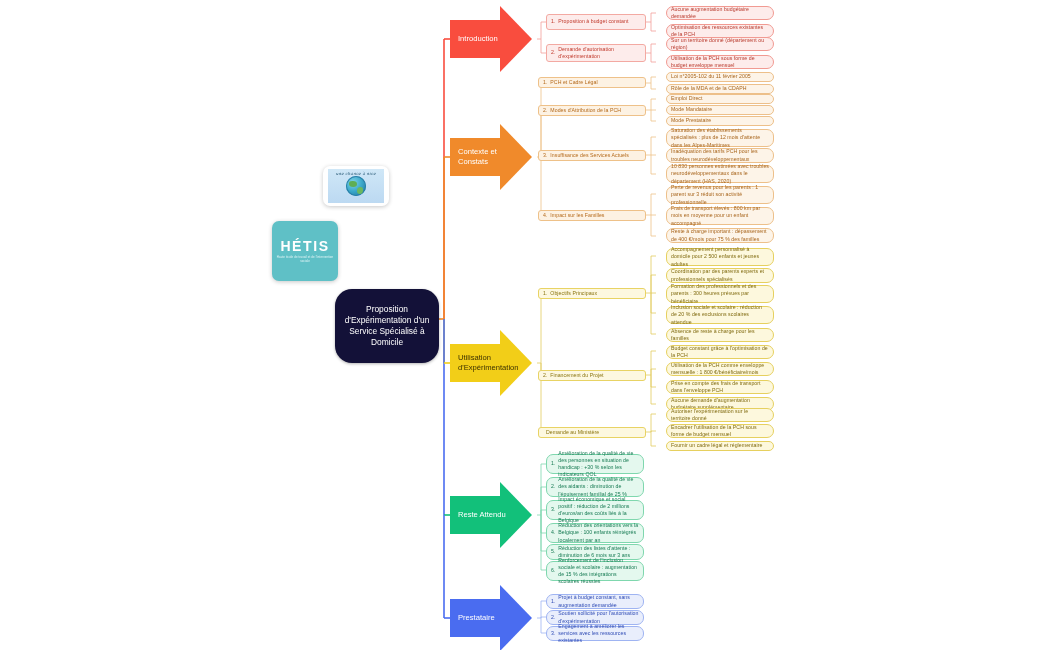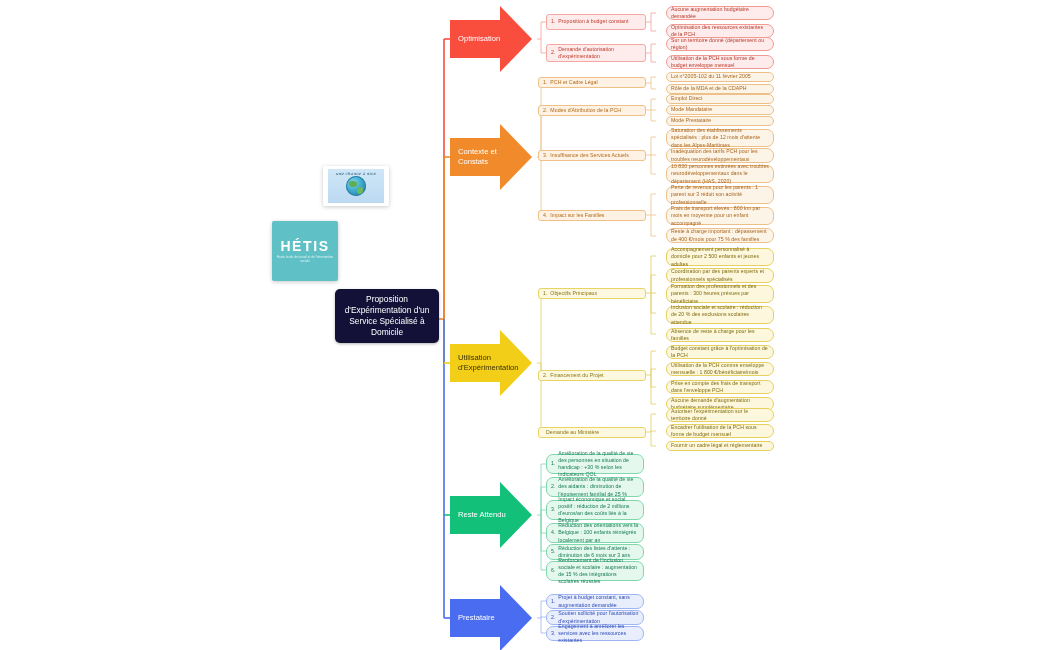--- a/index.html
+++ b/index.html
@@ -4,21 +4,21 @@
 <style>
   html,body{margin:0;padding:0;}
   body{
     width:1050px;height:650px;overflow:hidden;background:#ffffff;
     font-family:"Liberation Sans","DejaVu Sans",sans-serif;
     position:relative;
   }
   #canvas{position:absolute;left:0;top:0;width:1050px;height:650px;}
 
   
-  .logo-box{position:absolute;background:#fff;border-radius:2px;
+  .logo-box{position:absolute;background:#fff;border-radius:7px;
     box-shadow:0 1px 4px rgba(0,0,0,.22);overflow:hidden;}
   #logo-earth{left:323px;top:166px;width:66px;height:40px;
     display:flex;align-items:center;justify-content:center;}
   #logo-hetis{left:272px;top:221px;width:66px;height:60px;background:#5fc0c6;
     display:flex;flex-direction:column;align-items:center;justify-content:center;}
   .hetis-title{color:#ffffff;font-size:14px;font-weight:700;letter-spacing:1.6px;line-height:1;}
   .hetis-sub{color:#e6f6f7;font-size:2.9px;line-height:1.25;text-align:center;margin-top:3px;
     letter-spacing:.1px;}
   .earth-wrap{position:relative;width:56px;height:34px;
     background:linear-gradient(180deg,#cfe7f7 0%,#bcd9f2 100%);
@@ -28,22 +28,22 @@
     box-shadow:0 0 0 1px #2b7fa8 inset;position:relative;}
   .earth-ball:before{content:"";position:absolute;left:3px;top:5px;width:8px;height:6px;
     background:#5fae53;border-radius:45% 55% 50% 60%;}
   .earth-ball:after{content:"";position:absolute;left:11px;top:11px;width:6px;height:7px;
     background:#6cb85f;border-radius:60% 40% 55% 45%;}
   .earth-script{position:absolute;top:2px;left:0;right:0;text-align:center;
     font-family:"DejaVu Serif",serif;font-style:italic;font-size:4px;color:#1b4f6b;
     letter-spacing:.2px;}
 
   
-  #center-node{position:absolute;left:335px;top:289px;width:104px;height:54px;
-    background:#131138;border-radius:5px;display:flex;align-items:center;justify-content:center;
+  #center-node{position:absolute;left:335px;top:289px;width:104px;height:74px;
+    background:#131138;border-radius:17px;display:flex;align-items:center;justify-content:center;
     box-shadow:0 1px 3px rgba(0,0,0,.3);}
   #center-node .ctext{color:#ffffff;font-size:8.4px;line-height:1.32;text-align:center;
     font-weight:400;padding:0 4px;}
 
   
   #wires{position:absolute;left:0;top:0;width:1050px;height:650px;}
 
   
   .branch{position:absolute;height:66px;display:block;}
   .branch .arrow-body{position:absolute;left:0;top:14px;height:38px;width:54px;}
@@ -187,21 +187,21 @@
     <div class="hetis-sub">Haute école de travail et de l'intervention sociale</div>
   </div>
 
   <div id="center-node">
     <div class="ctext">Proposition d'Expérimentation d'un Service Spécialisé à Domicile</div>
   </div>
 
   <div class="branch" id="br-introduction">
     <div class="arrow-body"></div>
     <div class="arrow-head"></div>
-    <div class="arrow-label">Optimisation</div>
+    <div class="arrow-label">Introduction</div>
   </div>
 
   <div class="branch" id="br-contexte">
     <div class="arrow-body"></div>
     <div class="arrow-head"></div>
     <div class="arrow-label">Contexte et Constats</div>
   </div>
 
   <div class="branch" id="br-proposition">
     <div class="arrow-body"></div>

